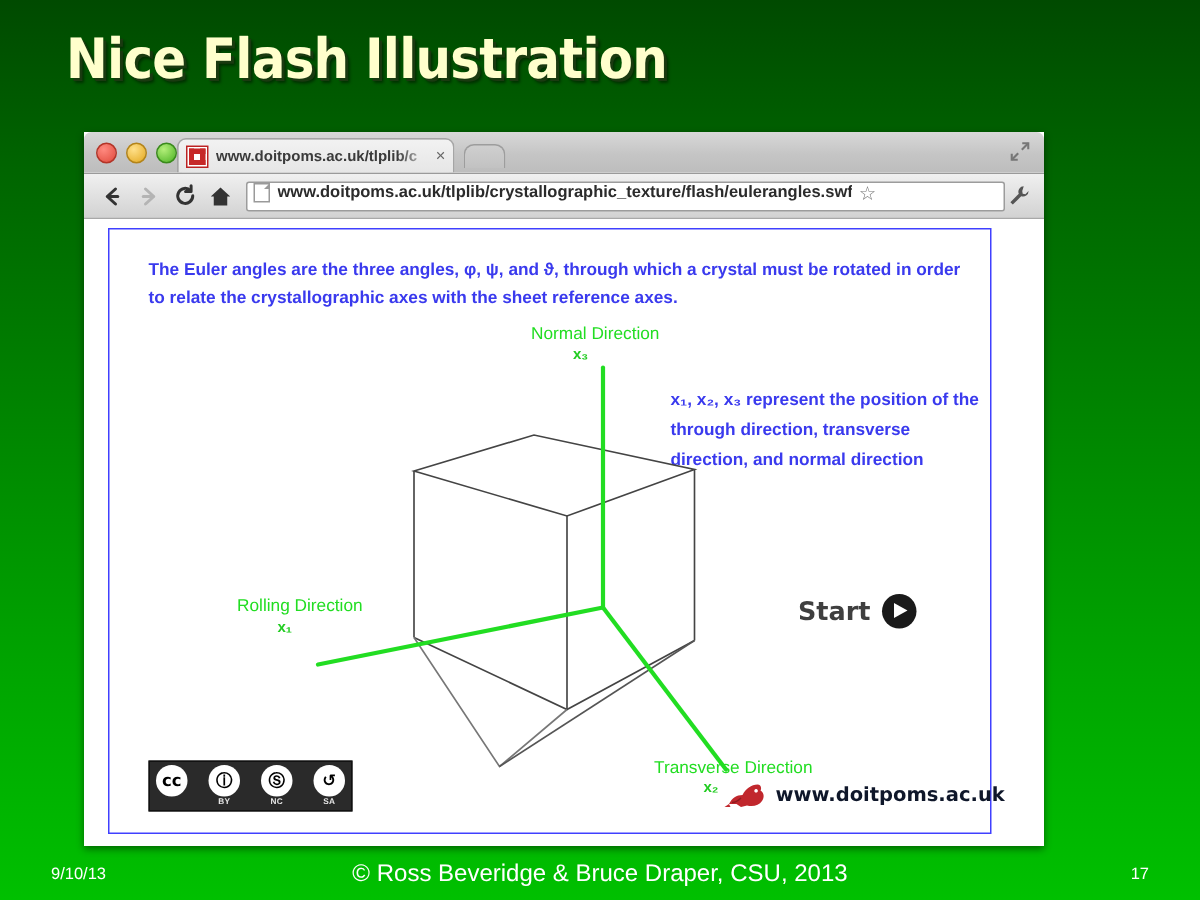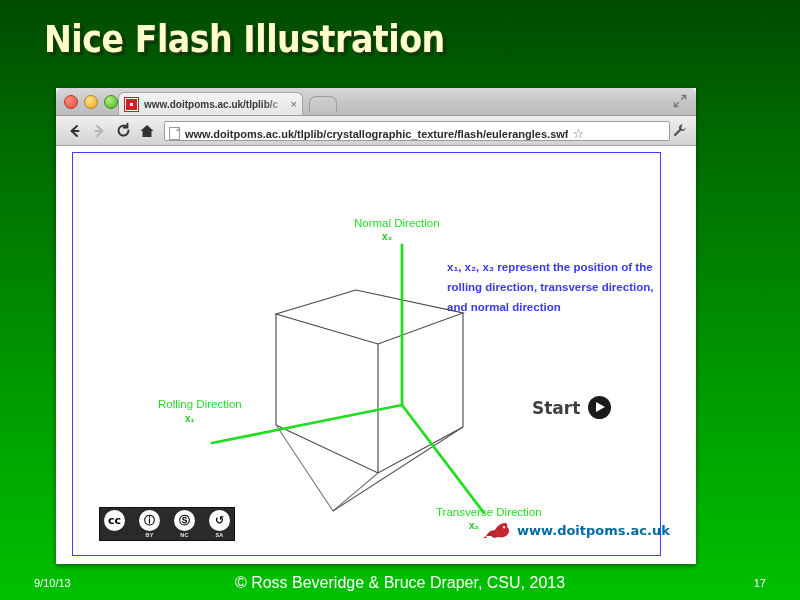--- a/index.html
+++ b/index.html
@@ -123,21 +123,21 @@
   }
   .nav-btn.disabled { color: #b0b0b0; }
 
   .omnibox {
     flex: 1;
     height: 20px;
     margin-left: 4px;
     background: #ffffff;
     border: 1px solid #9c9c9c;
     border-radius: 2px;
-    display: flex; align-items: flex-end;
+    display: flex; align-items: flex-start;
     padding: 0 4px;
     box-sizing: border-box;
   }
   .page-icon {
     width: 9px; height: 11px;
     background: #fff;
     border: 1px solid #9a9a9a;
     margin-right: 5px;
     flex: 0 0 9px;
     position: relative;
@@ -266,21 +266,21 @@
     letter-spacing: 0.2px; margin-top: 1px;
   }
 
   
   .doitpoms-logo {
     position: absolute;
     left: 409px; top: 366px;
     display: flex; align-items: center; gap: 5px;
   }
   .logo-text {
-    font-size: 13px; font-weight: bold; color: #0369a1;
+    font-size: 13px; font-weight: bold; color: #0f172a;
     font-family: "DejaVu Sans", "Liberation Sans", sans-serif;
   }
 
   
   .footer {
     position: absolute;
     left: 0; bottom: 0;
     width: 800px; height: 34px;
     display: flex; align-items: center;
   }
@@ -360,21 +360,22 @@
     <div class="wrench-btn">
       <svg width="15" height="15" viewBox="0 0 15 15">
         <path d="M10.5 1.2 a3.6 3.6 0 0 0 -3.3 5 L1.6 11.8 l1.6 1.6 L8.8 7.8 a3.6 3.6 0 0 0 4.9 -3.4 l-2.1 2.1 -1.8 -0.3 -0.3 -1.8 z" fill="#555"></path>
       </svg>
     </div>
   </div>
 
   <div class="page">
     <div class="flash-frame">
 
-      <div class="side-text">x₁, x₂, x₃ represent the position of the rolling direction, transverse direction, and normal direction</div>
+      <div class="intro-text">The Euler angles are the three angles, φ, ψ, and ϑ, through which a crystal must be rotated in order to relate the crystallographic axes with the sheet reference axes.</div>
+      <div class="side-text">x₁, x₂, x₃ represent the position of the through direction, transverse direction, and normal direction</div>
 
       <svg class="cube-svg" viewBox="0 0 589 404">
         <g stroke="#444" stroke-width="1.1" fill="none">
 
           <path d="M203 161 L203 272"></path>
 
           <path d="M203 161 L283 137 L390 160 L305 191 Z"></path>
 
           <path d="M305 191 L305 320"></path>
 

